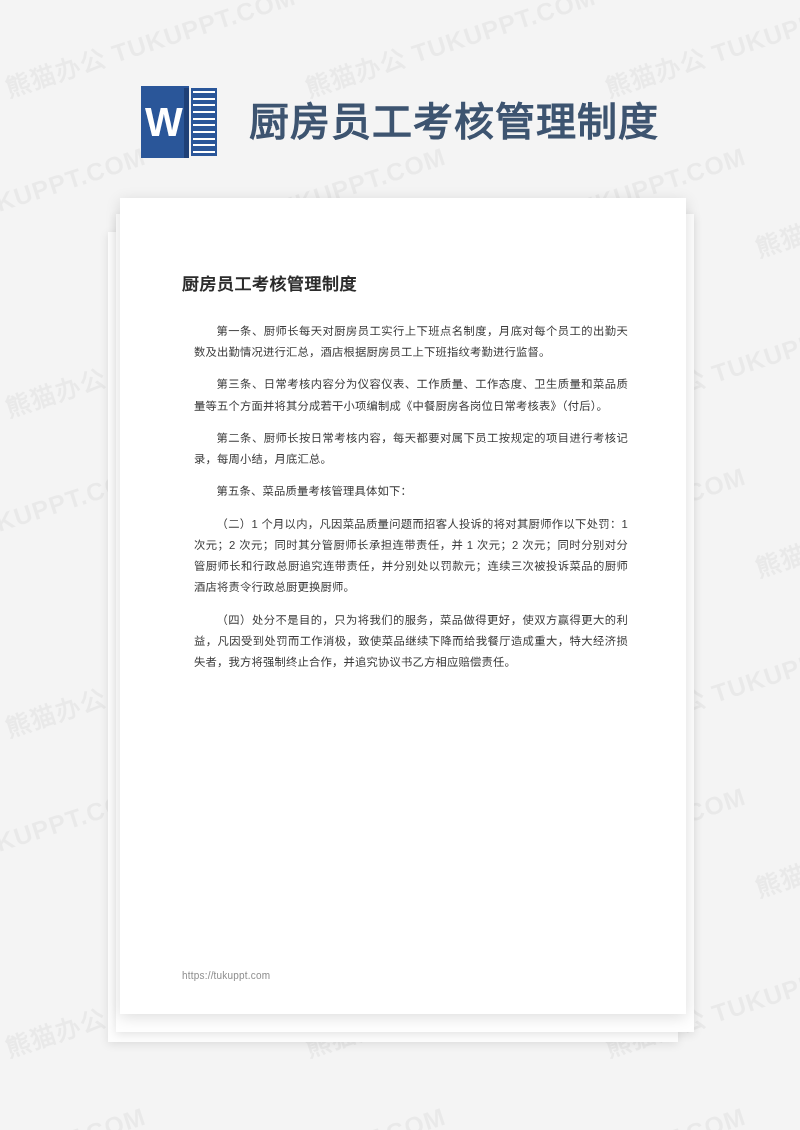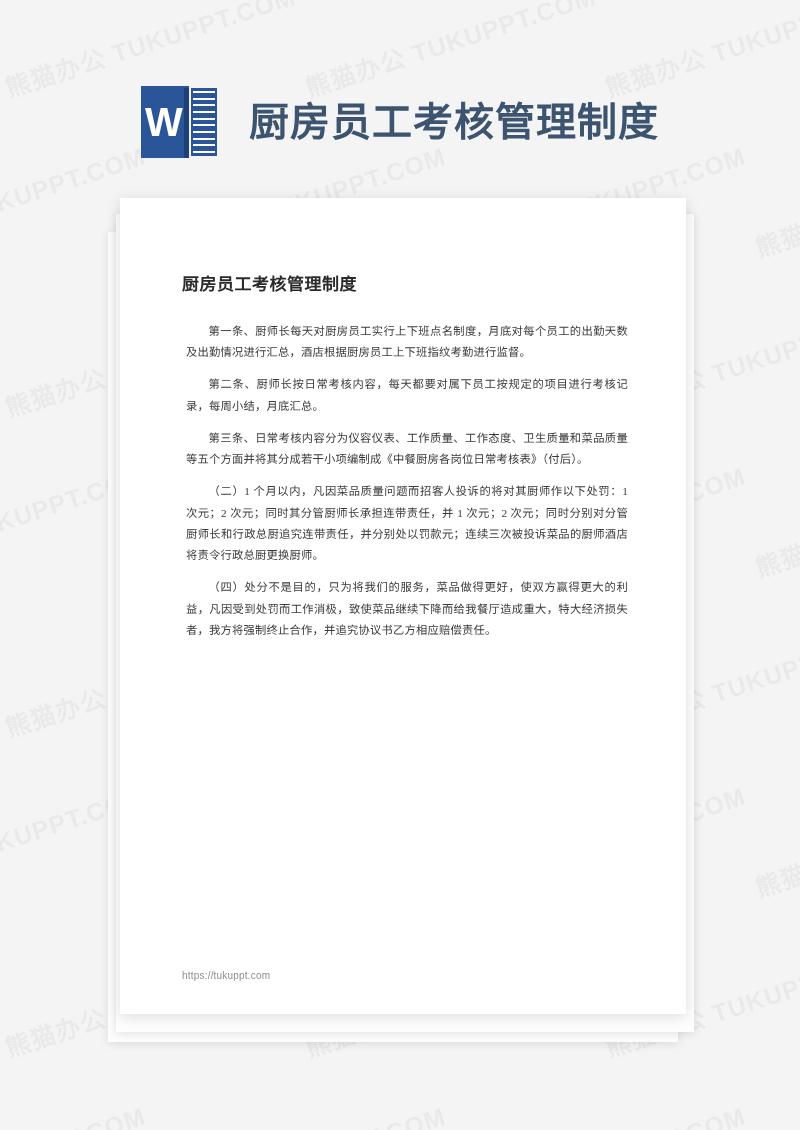--- a/index.html
+++ b/index.html
@@ -160,25 +160,25 @@
   }
   #doc-title {
     font-family: "DejaVu Serif", "Liberation Serif", serif;
     font-size: 17px;
     font-weight: 700;
     color: #2b2b2b;
     margin: 0 0 26px 0;
     letter-spacing: 0.5px;
   }
   .para {
-    font-family: Liberation Serif, serif;
+    font-family: Liberation Sans, sans-serif;
     font-size: 11.3px;
     line-height: 1.88;
     color: #3a3a3a;
-    margin: 0 0 11px 4px;
+    margin: 0 0 11px 12px;
     text-align: justify;
     text-indent: 2em;
     letter-spacing: 0.2px;
   }
   #doc-footer-url {
     position: absolute;
     left: 62px;
     top: 772px;
     font-family: "Liberation Sans", "DejaVu Sans", sans-serif;
     font-size: 10px;
@@ -222,22 +222,23 @@
 
 <div id="page-stack">
   <div class="sheet" id="sheet-back-2"></div>
   <div class="sheet" id="sheet-back-1"></div>
 
   <div class="sheet" id="sheet-front">
     <div id="doc-content">
       <h1 id="doc-title">厨房员工考核管理制度</h1>
       <div id="paragraph-container">
           <p class="para">第一条、厨师长每天对厨房员工实行上下班点名制度，月底对每个员工的出勤天数及出勤情况进行汇总，酒店根据厨房员工上下班指纹考勤进行监督。</p>
+          <p class="para">第三条、日常考核内容分为仪容仪表、工作质量、工作态度、卫生质量和菜品质量等五个方面并将其分成若干小项编制成《中餐厨房各岗位日常考核表》（付后）。</p>
           <p class="para">第二条、厨师长按日常考核内容，每天都要对属下员工按规定的项目进行考核记录，每周小结，月底汇总。</p>
-          <p class="para">第三条、日常考核内容分为仪容仪表、工作质量、工作态度、卫生质量和菜品质量等五个方面并将其分成若干小项编制成《中餐厨房各岗位日常考核表》（付后）。</p>
+          <p class="para">第五条、菜品质量考核管理具体如下：</p>
           <p class="para">（二）1 个月以内，凡因菜品质量问题而招客人投诉的将对其厨师作以下处罚：1 次元；2 次元；同时其分管厨师长承担连带责任，并 1 次元；2 次元；同时分别对分管厨师长和行政总厨追究连带责任，并分别处以罚款元；连续三次被投诉菜品的厨师酒店将责令行政总厨更换厨师。</p>
           <p class="para">（四）处分不是目的，只为将我们的服务，菜品做得更好，使双方赢得更大的利益，凡因受到处罚而工作消极，致使菜品继续下降而给我餐厅造成重大，特大经济损失者，我方将强制终止合作，并追究协议书乙方相应赔偿责任。</p>
         </div>
     </div>
     <div id="doc-footer-url">https://tukuppt.com</div>
   </div>
 </div>
 
 <div id="doc-header">
   <div id="word-icon">

